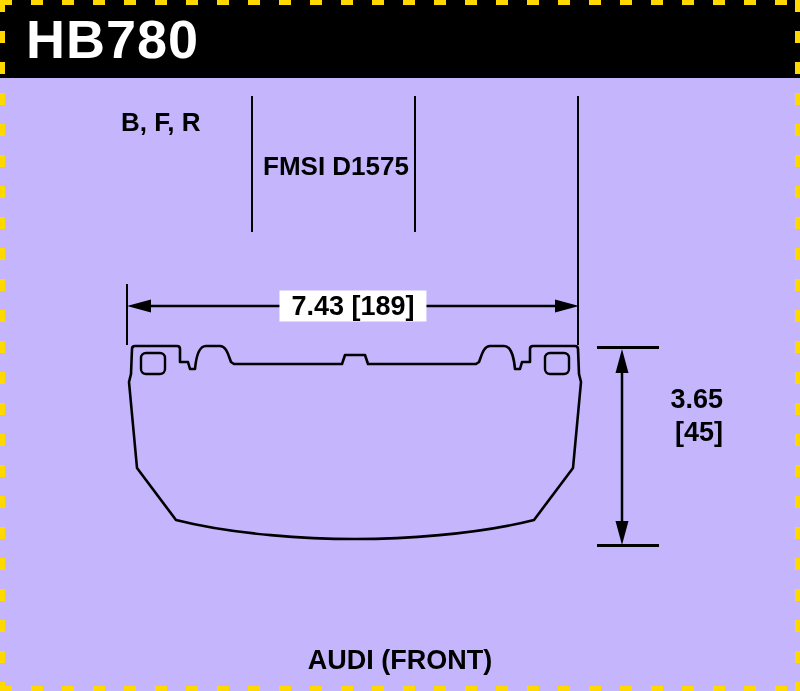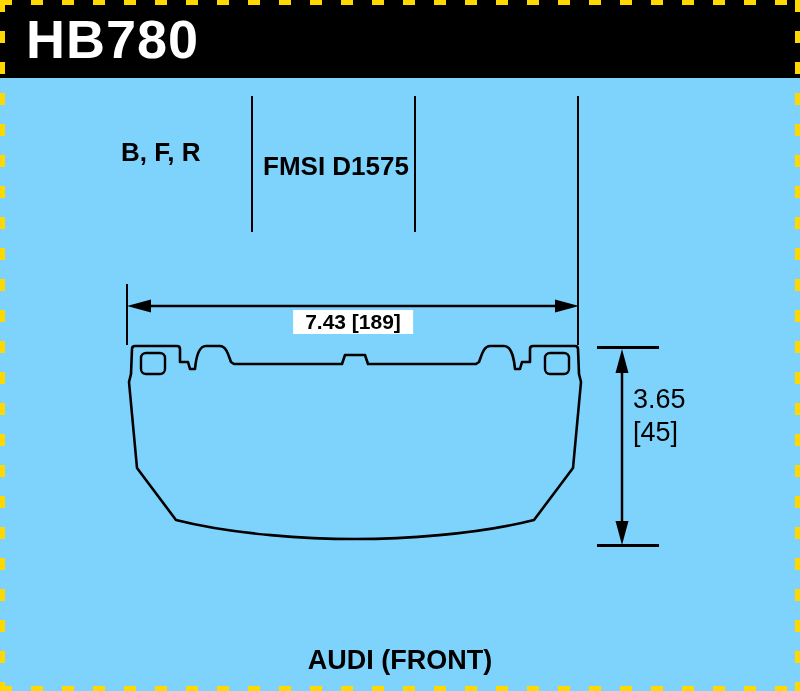--- a/index.html
+++ b/index.html
@@ -1,21 +1,21 @@
 <!DOCTYPE html>
 <html><head>
 <meta charset="utf-8">
 <style>
   html, body { margin: 0; padding: 0; background: #ffffff; }
   body { font-family: "Liberation Sans", sans-serif; }
   #canvas {
     position: relative;
     width: 800px;
     height: 691px;
-    background: #7dd3fc;
+    background: #c4b5fd;
     overflow: hidden;
   }
   
   .edge { position: absolute; z-index: 60; }
   .edge-top    { top: 0; left: 0; width: 800px; height: 5px;
                  background: repeating-linear-gradient(90deg, #ffd800 0 12px, transparent 12px 31px); }
   .edge-bottom { bottom: 0; left: 0; width: 800px; height: 5px;
                  background: repeating-linear-gradient(90deg, #ffd800 0 12px, transparent 12px 31px); }
   .edge-left   { top: 0; left: 0; width: 5px; height: 691px;
                  background: repeating-linear-gradient(180deg, #ffd800 0 12px, transparent 12px 31px); }
@@ -32,49 +32,49 @@
     transform: translateY(-50%);
     color: #ffffff; font-size: 54px; font-weight: bold;
     letter-spacing: 1px; white-space: nowrap;
   }
 
   .spec {
     position: absolute; top: 107px;
     color: #000000; font-size: 26px; font-weight: bold;
     white-space: nowrap;
   }
-  .spec-compounds { left: 121px; margin-top: 30px; }
+  .spec-compounds { left: 121px; }
   .spec-fmsi      { left: 263px; margin-top: 44px; }
   .spec-thickness { left: 584px; }
 
   .vline { position: absolute; width: 2px; background: #000000; }
   .v1 { left: 251px; top: 96px;  height: 136px; }
   .v2 { left: 414px; top: 96px;  height: 136px; }
   .v3 { left: 577px; top: 96px;  height: 249px; }
   .v4 { left: 126px; top: 284px; height: 61px;  }
 
   .hdim-svg { position: absolute; left: 127px; top: 290px; width: 452px; height: 32px; }
   .hdim-label {
-    position: absolute; left: 353px; top: 322px;
+    position: absolute; left: 353px; top: 306px;
     transform: translate(-50%, -50%);
     background: #ffffff; padding: 0 12px;
-    font-size: 21px; font-weight: bold; color: #000000;
+    font-size: 27px; font-weight: bold; color: #000000;
     white-space: nowrap;
   }
 
   .pad-svg { position: absolute; left: 125px; top: 338px; width: 460px; height: 212px; }
 
   .tick { position: absolute; left: 597px; width: 62px; height: 3px; background: #000000; }
   .tick-top    { top: 346px; }
   .tick-bottom { top: 544px; }
 
   .vdim-svg { position: absolute; left: 607px; top: 349px; width: 30px; height: 196px; }
   .vdim-label {
     position: absolute; left: 633px; top: 383px; width: 90px;
-    text-align: left; font-size: 27px; font-weight: normal;
+    text-align: right; font-size: 27px; font-weight: bold;
     line-height: 33px; color: #000000;
   }
 
   .caption {
     position: absolute; left: 0; top: 645px; width: 800px;
     text-align: center; font-size: 27px; font-weight: bold;
     color: #000000; white-space: nowrap;
   }
 </style>
 </head>

